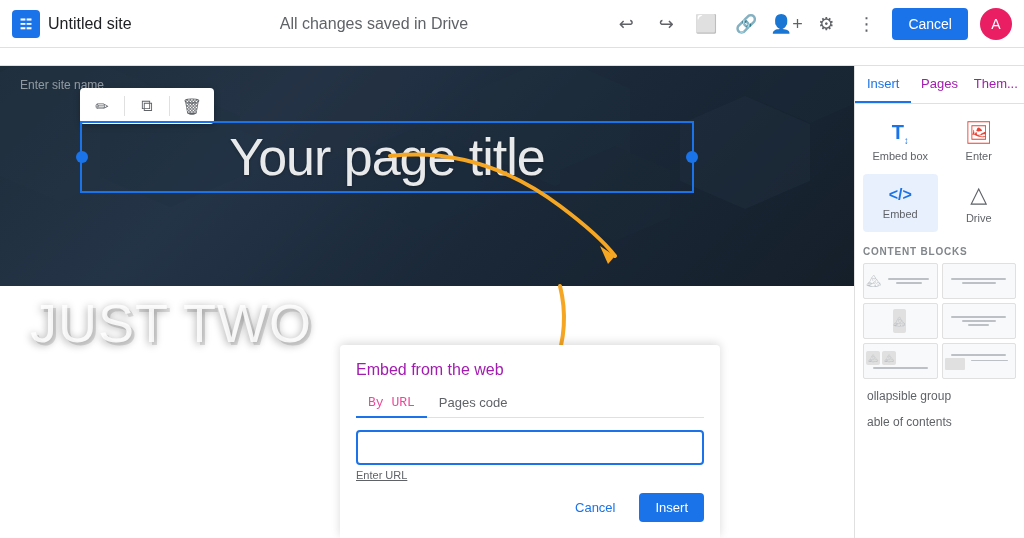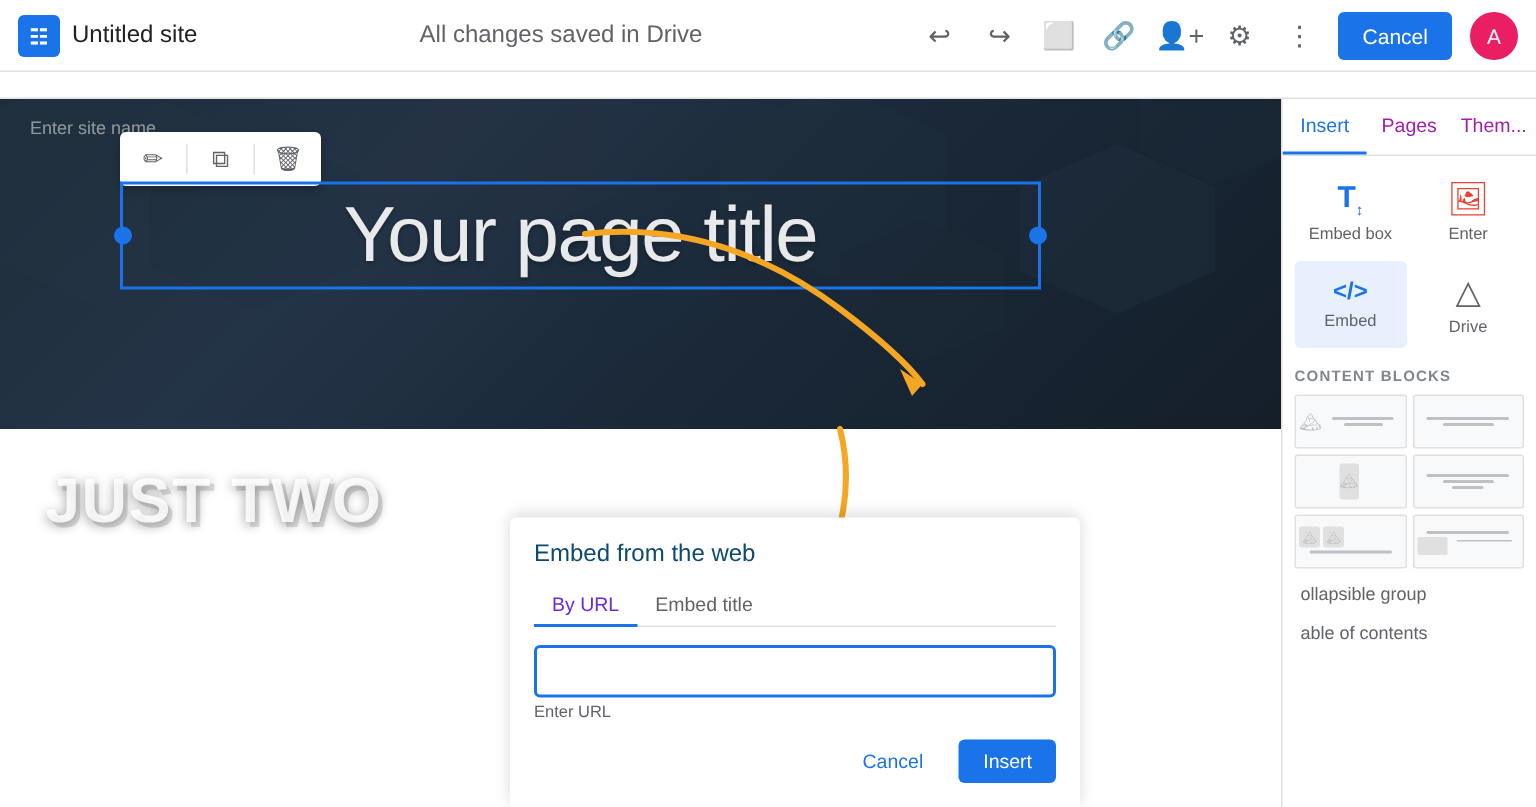--- a/index.html
+++ b/index.html
@@ -134,23 +134,23 @@
     
     .content-area {
       position: absolute;
       top: 220px; left: 0; right: 0; bottom: 0;
       background: #fff;
     }
 
     
     .big-text {
       position: absolute;
-      top: 245px; left: 30px;
-      font-size: 42px;
-      font-weight: 700;
+      top: 228px; left: 30px;
+      font-size: 54px;
+      font-weight: 400;
       color: rgba(255,255,255,0.85);
       text-shadow: 0 2px 8px rgba(0,0,0,0.4), 3px 3px 0 rgba(150,150,150,0.3);
       line-height: 1.1;
       letter-spacing: 1px;
       text-transform: uppercase;
     }
 
     
     .arrow-overlay {
       position: absolute;
@@ -161,32 +161,32 @@
     
     .embed-dialog {
       position: absolute;
       bottom: 0; left: 340px;
       width: 380px;
       background: #fff;
       border-radius: 4px 4px 0 0;
       box-shadow: 0 -2px 10px rgba(0,0,0,0.15);
       padding: 16px;
     }
-    .embed-title { font-size: 16px; color: #0c4a6e; margin-bottom: 10px; }
+    .embed-title { font-size: 16px; color: #a21caf; margin-bottom: 10px; }
     .embed-tabs { display: flex; gap: 0; border-bottom: 1px solid #e0e0e0; margin-bottom: 12px; }
     .embed-tab {
       padding: 6px 12px; font-size: 13px; cursor: pointer; color: #5f6368;
       border-bottom: 2px solid transparent; margin-bottom: -1px;
     }
-    .embed-tab.active { color: #6d28d9; border-bottom: 2px solid #1a73e8; }
+    .embed-tab.active { color: #ec4899; border-bottom: 2px solid #1a73e8; font-family: Liberation Mono, monospace; }
     .embed-input {
       width: 100%; border: 2px solid #1a73e8; border-radius: 4px;
       padding: 8px 10px; font-size: 13px; outline: none; margin-bottom: 4px;
     }
-    .embed-hint { font-size: 11px; color: #5f6368; margin-bottom: 12px; }
+    .embed-hint { font-size: 11px; color: #5f6368; margin-bottom: 12px; text-decoration: underline; }
     .embed-actions { display: flex; justify-content: flex-end; gap: 8px; }
     .btn-cancel {
       padding: 7px 16px; border: none; background: transparent;
       color: #1a73e8; font-size: 13px; cursor: pointer; border-radius: 4px;
     }
     .btn-insert {
       padding: 7px 16px; border: none; background: #1a73e8;
       color: #fff; font-size: 13px; cursor: pointer; border-radius: 4px;
     }
 
@@ -315,21 +315,21 @@
       <polygon points="255,130 240,120 248,138" fill="#f5a623"></polygon>
 
       <path d="M 200 160 Q 210 200 195 240" stroke="#f5a623" stroke-width="4" fill="none" stroke-linecap="round"></path>
       <polygon points="195,240 183,225 203,228" fill="#f5a623"></polygon>
     </svg>
 
     <div class="embed-dialog">
       <div class="embed-title">Embed from the web</div>
       <div class="embed-tabs">
         <div class="embed-tab active">By URL</div>
-        <div class="embed-tab">Embed title</div>
+        <div class="embed-tab">Pages code</div>
       </div>
       <input class="embed-input" type="text" placeholder="" style="">
       <div class="embed-hint">Enter URL</div>
       <div class="embed-actions">
         <button class="btn-cancel">Cancel</button>
         <button class="btn-insert">Insert</button>
       </div>
     </div>
   </div>
 

